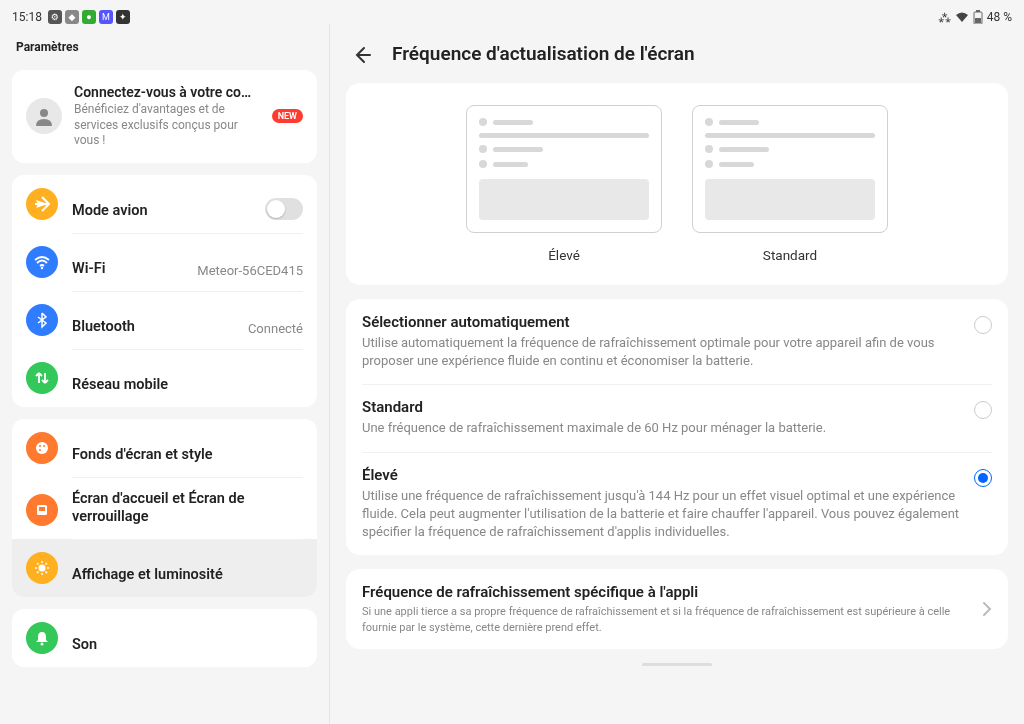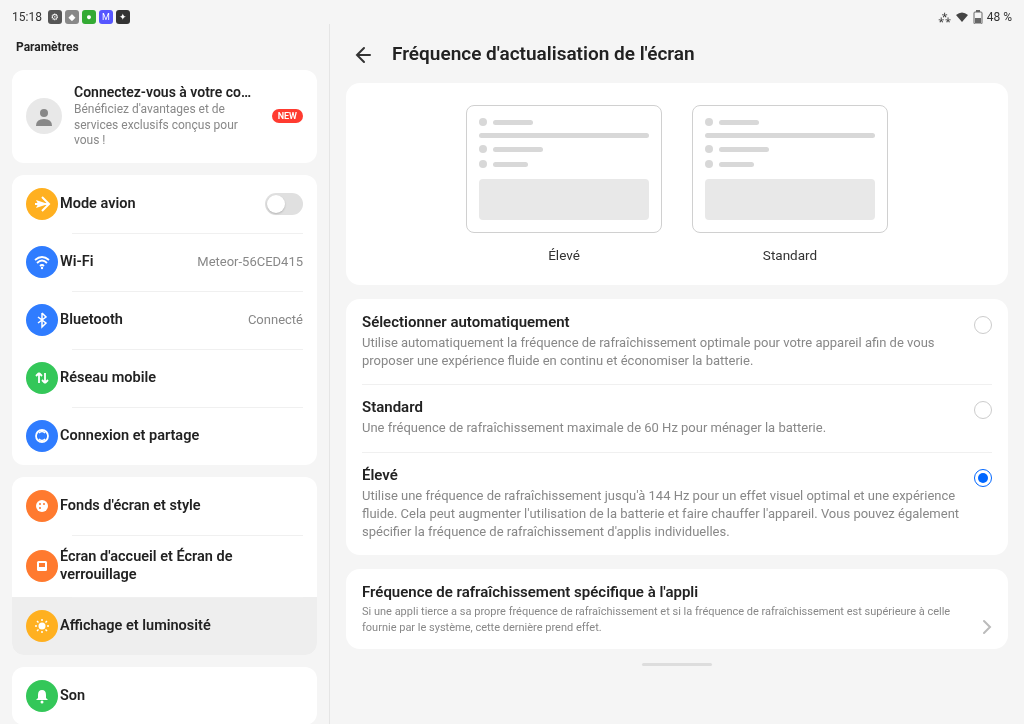--- a/index.html
+++ b/index.html
@@ -12,21 +12,21 @@
 .main { flex: 1; display: flex; overflow: hidden; }
 .sidebar { width: 330px; background: #f5f5f5; overflow-y: auto; padding: 8px 12px; border-right: 1px solid #e5e5e5; }
 .sidebar-title { font-size: 12px; font-weight: 700; color: #222; padding: 8px 4px 16px 4px; }
 .card { background: #fff; border-radius: 12px; margin-bottom: 12px; overflow: hidden; }
 .account-row { display: flex; align-items: center; padding: 14px 14px; gap: 12px; }
 .account-avatar { width: 36px; height: 36px; border-radius: 50%; background: #e8e8e8; display: flex; align-items: center; justify-content: center; }
 .account-text { flex: 1; min-width: 0; }
 .account-title { font-size: 14px; font-weight: 600; color: #222; white-space: nowrap; overflow: hidden; text-overflow: ellipsis; }
 .account-sub { font-size: 12px; color: #888; margin-top: 2px; line-height: 1.3; }
 .new-badge { background: #ff3b30; color: #fff; font-size: 9px; font-weight: 600; padding: 2px 6px; border-radius: 8px; }
-.setting-row { display: flex; align-items: center; padding: 13px 14px; gap: 2px; position: relative; }
+.setting-row { display: flex; align-items: flex-end; padding: 13px 14px; gap: 14px; position: relative; }
 .setting-row.selected { background: #eeeeee; }
 .setting-row + .setting-row::before { content: ""; position: absolute; top: 0; left: 60px; right: 14px; height: 1px; background: #f0f0f0; }
 .row-icon { width: 32px; height: 32px; border-radius: 50%; display: flex; align-items: center; justify-content: center; flex-shrink: 0; }
 .row-label { flex: 1; font-size: 14.5px; font-weight: 600; color: #222; line-height: 1.25; }
 .row-value { font-size: 13px; color: #888; }
 .toggle { width: 38px; height: 22px; border-radius: 11px; background: #e0e0e0; position: relative; }
 .toggle::after { content: ""; position: absolute; width: 18px; height: 18px; border-radius: 50%; background: #fff; top: 2px; left: 2px; box-shadow: 0 1px 2px rgba(0,0,0,0.2); }
 .content { flex: 1; overflow-y: auto; padding: 0 16px 16px 16px; }
 .content-header { display: flex; align-items: flex-end; gap: 20px; padding: 18px 6px 18px 6px; }
 .back-arrow { width: 20px; height: 20px; display: flex; align-items: center; justify-content: center; cursor: pointer; }
@@ -41,21 +41,21 @@
 .preview-label { font-size: 13.5px; color: #333; }
 .options-card { background: #fff; border-radius: 14px; margin-bottom: 14px; }
 .option-row { display: flex; align-items: flex-start; padding: 14px 16px; position: relative; }
 .option-row + .option-row::before { content: ""; position: absolute; top: 0; left: 16px; right: 16px; height: 1px; background: #f0f0f0; }
 .option-text { flex: 1; }
 .option-title { font-size: 15px; font-weight: 600; color: #222; margin-bottom: 3px; }
 .option-desc { font-size: 13px; color: #888; line-height: 1.4; }
 .radio { width: 18px; height: 18px; border-radius: 50%; border: 1.5px solid #ccc; flex-shrink: 0; margin-top: 3px; position: relative; }
 .radio.checked { border-color: #0066ff; }
 .radio.checked::after { content: ""; position: absolute; width: 10px; height: 10px; border-radius: 50%; background: #0066ff; top: 50%; left: 50%; transform: translate(-50%, -50%); }
-.nav-row { display: flex; align-items: flex-end; padding: 14px 16px; gap: 30px; }
+.nav-row { display: flex; align-items: center; padding: 14px 16px; gap: 30px; }
 .nav-text { flex: 1; }
 .nav-title { font-size: 15px; font-weight: 600; color: #222; margin-bottom: 3px; }
 .nav-desc { font-size: 11px; color: #888; line-height: 1.4; }
 .chevron { color: #bbb; }
 .scroll-hint { height: 3px; width: 70px; background: #ddd; border-radius: 2px; margin: 6px auto 0 auto; }
 svg { display: block; }
 </style>
 </head>
 <body>
 
@@ -139,29 +139,20 @@
         <div class="row-value">Connecté</div>
       </div>
       <div class="setting-row">
         <div class="row-icon" style="background:#34c759">
           <svg width="18" height="18" viewBox="0 0 18 18">
               <path d="M6 4 L6 14 M12 4 L12 14 M6 4 L3 7 M6 4 L9 7 M12 14 L9 11 M12 14 L15 11" stroke="#fff" stroke-width="1.8" fill="none"></path>
             </svg>
         </div>
         <div class="row-label">Réseau mobile</div>
       </div>
-      <div class="setting-row">
-        <div class="row-icon" style="background:#2f7cff">
-          <svg width="18" height="18" viewBox="0 0 18 18">
-              <circle cx="9" cy="9" r="6" stroke="#fff" stroke-width="1.8" fill="none"></circle>
-              <path d="M6 6 Q9 3 12 6 M6 12 Q9 15 12 12" stroke="#fff" stroke-width="1.5" fill="none"></path>
-            </svg>
-        </div>
-        <div class="row-label">Connexion et partage</div>
-      </div>
     </div>
 
     <div class="card">
       <div class="setting-row">
         <div class="row-icon" style="background:#ff7a2f">
           <svg width="18" height="18" viewBox="0 0 18 18">
               <circle cx="9" cy="9" r="6" fill="#fff"></circle>
               <circle cx="7" cy="7" r="1" fill="#ff7a2f"></circle>
               <circle cx="11" cy="7" r="1" fill="#ff7a2f"></circle>
               <circle cx="7" cy="11" r="1" fill="#ff7a2f"></circle>

